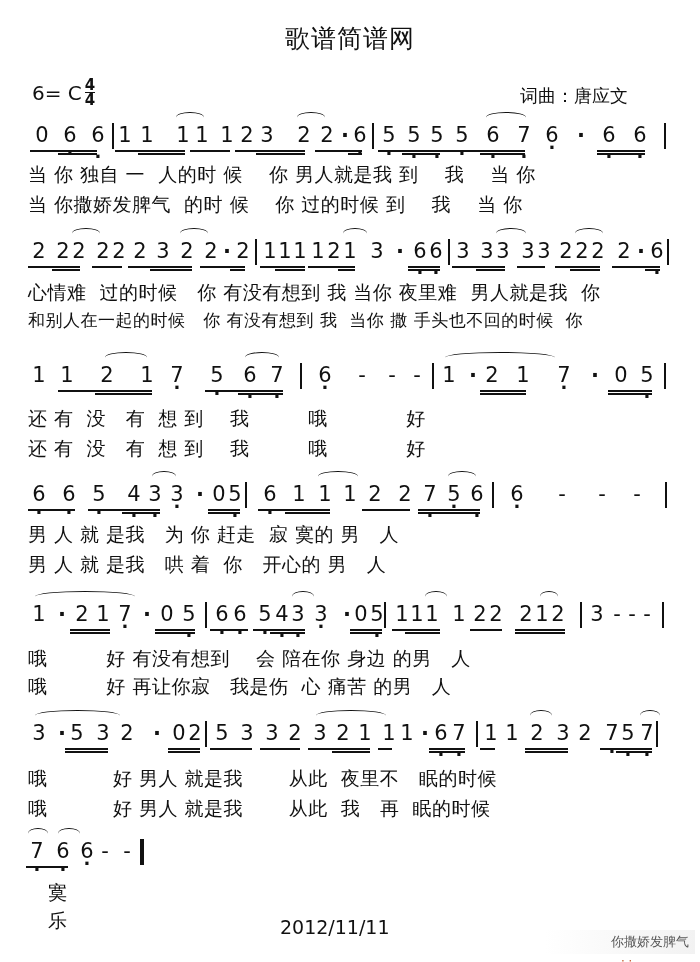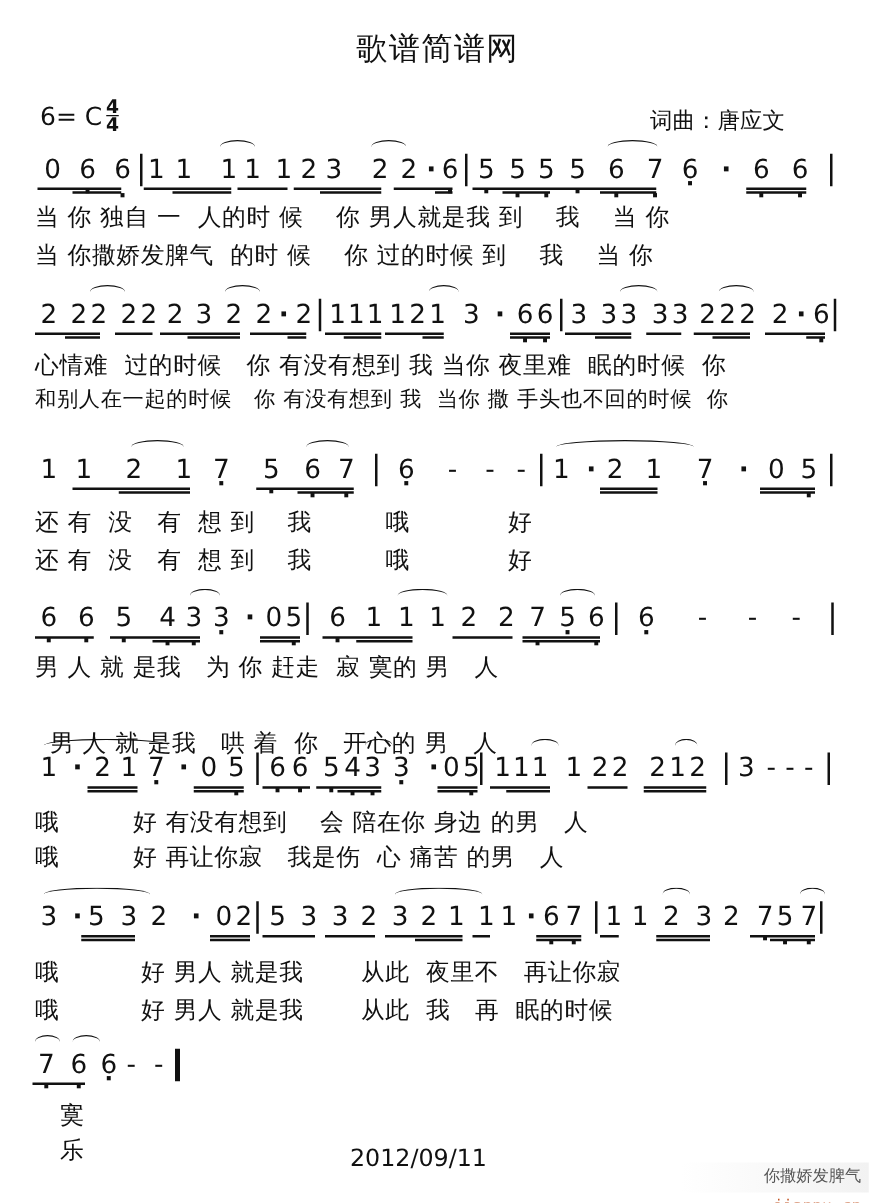--- a/index.html
+++ b/index.html
@@ -158,21 +158,21 @@
         <div class="ul" style="left: 570px; width: 30px; top: 31px;"></div>
         <div class="ul" style="left: 612px; width: 48px; top: 28px;"></div>
         <div class="ul" style="left: 645px; width: 15px; top: 31px;"></div>
         <div class="tie" style="left: 72px; width: 28px; top: -10px;"></div>
         <div class="tie" style="left: 180px; width: 28px; top: -10px;"></div>
         <div class="tie" style="left: 343px; width: 24px; top: -10px;"></div>
         <div class="tie" style="left: 496px; width: 30px; top: -10px;"></div>
         <div class="tie" style="left: 575px; width: 28px; top: -10px;"></div>
       </div>
       <div class="lyr" style="top: 42px;">
-        <span style="left: 28px; letter-spacing: 0.5px;">心情难  过的时候   你 有没有想到 我 当你 夜里难  眠的时候  你</span>
+        <span style="left: 28px; letter-spacing: 0.5px;">心情难  过的时候   你 有没有想到 我 当你 夜里难  男人就是我  你</span>
       </div>
       <div class="lyr small" style="top: 70px;">
         <span style="left: 28px; letter-spacing: 0.5px;">和别人在一起的时候   你 有没有想到 我  当你 撒 手头也不回的时候  你</span>
       </div>
     </div>
     <div class="sys" style="top: 362px; height: 102px;">
       <div class="notes">
         <span class="n" style="left: 32px;">1</span>
         <span class="n" style="left: 60px;">1</span>
         <span class="n" style="left: 100px;">2</span>
@@ -253,21 +253,21 @@
         <div class="ul" style="left: 418px; width: 62px; top: 28px;"></div>
         <div class="ul" style="left: 418px; width: 62px; top: 31px;"></div>
         <div class="tie" style="left: 152px; width: 24px; top: -10px;"></div>
         <div class="tie" style="left: 318px; width: 40px; top: -10px;"></div>
         <div class="tie" style="left: 448px; width: 28px; top: -10px;"></div>
       </div>
       <div class="lyr" style="top: 41px;">
         <span style="left: 28px; letter-spacing: 0.5px;">男 人 就 是我   为 你 赶走  寂 寞的 男   人</span>
       </div>
       <div class="lyr" style="top: 71px;">
-        <span style="left: 40px; letter-spacing: 0.5px; margin-top: 31px;">男 人 就 是我   哄 着  你   开心的 男   人</span>
+        <span style="left: 28px; letter-spacing: 0.5px;">男 人 就 是我   哄 着  你   开心的 男   人</span>
       </div>
     </div>
     <div class="sys" style="top: 601px; height: 101px;">
       <div class="notes">
         <span class="n" style="left: 32px;">1</span>
         <span class="n dot" style="left: 55px;">·</span>
         <span class="n" style="left: 75px;">2</span>
         <span class="n" style="left: 96px;">1</span>
         <span class="n lo" style="left: 118px;">7</span>
         <span class="n dot" style="left: 140px;">·</span>
@@ -373,21 +373,21 @@
         <div class="ul" style="left: 525px; width: 43px; top: 28px;"></div>
         <div class="ul" style="left: 525px; width: 43px; top: 31px;"></div>
         <div class="ul" style="left: 600px; width: 52px; top: 28px;"></div>
         <div class="ul" style="left: 616px; width: 36px; top: 31px;"></div>
         <div class="tie" style="left: 35px; width: 85px; top: -10px;"></div>
         <div class="tie" style="left: 316px; width: 70px; top: -10px;"></div>
         <div class="tie" style="left: 530px; width: 22px; top: -10px;"></div>
         <div class="tie" style="left: 640px; width: 20px; top: -10px;"></div>
       </div>
       <div class="lyr" style="top: 46px;">
-        <span style="left: 28px; letter-spacing: 0.5px;">哦          好 男人 就是我       从此  夜里不   再让你寂</span>
+        <span style="left: 28px; letter-spacing: 0.5px;">哦          好 男人 就是我       从此  夜里不   眠的时候</span>
       </div>
       <div class="lyr" style="top: 76px;">
         <span style="left: 28px; letter-spacing: 0.5px;">哦          好 男人 就是我       从此  我   再  眠的时候</span>
       </div>
     </div>
     <div class="sys" style="top: 838px; height: 98px;">
       <div class="notes">
         <span class="n lo u1" style="left: 30px;">7</span>
         <span class="n lo u1" style="left: 56px;">6</span>
         <span class="n lo" style="left: 80px;">6</span>
@@ -400,17 +400,17 @@
       </div>
       <div class="lyr" style="top: 42px;">
         <span style="left: 48px; letter-spacing: 0px;">寞</span>
       </div>
       <div class="lyr" style="top: 70px;">
         <span style="left: 48px; letter-spacing: 0px;">乐</span>
       </div>
     </div>
   </div>
 
-<div class="date">2012/09/11</div>
+<div class="date">2012/11/11</div>
 <div class="wm">
   <span>你撒娇发脾气</span>
   <b>jianpu.cn</b>
 </div>
 
 </body></html>

